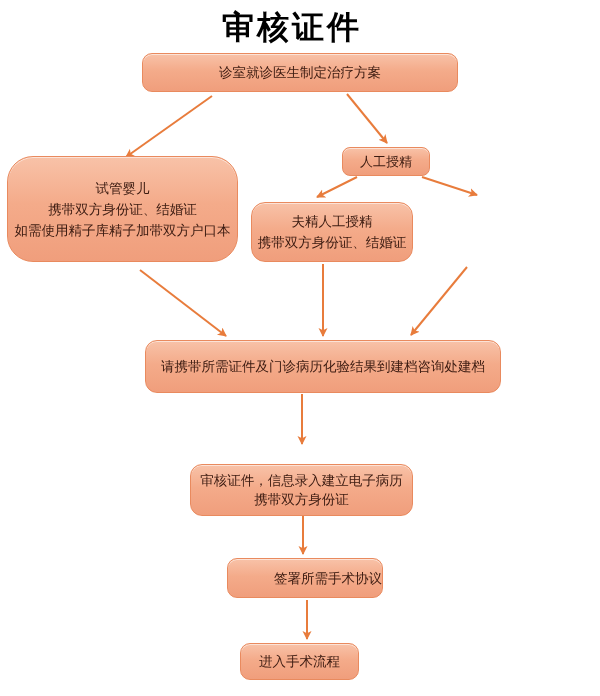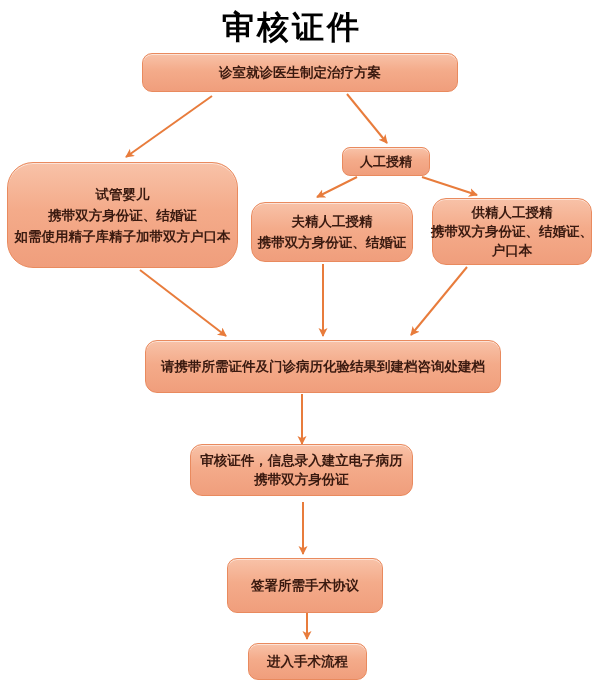--- a/index.html
+++ b/index.html
@@ -18,34 +18,34 @@
     position:absolute;left:0;top:6px;width:584px;text-align:center;
     font-family:"Liberation Serif",serif;
     font-size:32px;font-weight:bold;letter-spacing:3px;color:var(--title-color);
     white-space:nowrap;
   }
   .node{
     position:absolute;box-sizing:border-box;
     display:flex;flex-direction:column;align-items:center;justify-content:center;
     background:linear-gradient(180deg,var(--box-fill-top) 0%,var(--box-fill-mid) 45%,var(--box-fill-bottom) 100%);
     border:1.6px solid var(--box-border);
-    color:var(--text);font-weight:bold;font-size:13.5px;line-height:19px;
+    color:var(--text);font-weight:normal;font-size:13.5px;line-height:19px;
     text-align:center;white-space:nowrap;
     box-shadow:inset 0 1px 0 rgba(255,255,255,0.55);
   }
   .node .line{pointer-events:none;}
   #node-consult {left:142px;top:53px; width:316px;height:39px;border-radius:10px;}
-  #node-ivf     {left:7px;  top:162px;width:231px;height:106px;border-radius:26px;line-height:21px;}
+  #node-ivf     {left:7px;  top:156px;width:231px;height:106px;border-radius:26px;line-height:21px;}
   #node-ai      {left:342px;top:147px;width:88px; height:29px;border-radius:8px;font-size:13px;}
   #node-aih     {left:251px;top:202px;width:162px;height:60px;border-radius:14px;line-height:21px;}
   #node-aid     {left:432px;top:198px;width:160px;height:67px;border-radius:14px;padding:0 2px;}
   #node-archive {left:122px;top:340px;width:356px;height:53px;border-radius:12px;margin-left:23px;}
-  #node-review  {left:190px;top:444px;width:223px;height:52px;border-radius:12px;}
-  #node-sign    {left:227px;top:558px;width:156px;height:55px;border-radius:10px;}
-  #node-surgery {left:248px;top:643px;width:119px;height:37px;border-radius:10px;}
+  #node-review  {left:190px;top:464px;width:223px;height:52px;border-radius:12px;}
+  #node-sign    {left:227px;top:558px;width:156px;height:40px;border-radius:10px;align-items:flex-end;}
+  #node-surgery {left:240px;top:643px;width:119px;height:37px;border-radius:10px;}
   svg.arrows{position:absolute;left:0;top:0;width:600px;height:696px;pointer-events:none;}
   svg.arrows line{stroke:var(--arrow);stroke-width:2;}
   svg.arrows .ah{fill:var(--arrow);}
 </style>
 </head>
 <body>
 
 <div class="canvas">
 
   <div class="flow-title">审核证件</div>
@@ -100,25 +100,20 @@
 
   <div class="node" id="node-ai">
     <div class="line">人工授精</div>
   </div>
 
   <div class="node" id="node-aih">
     <div class="line">夫精人工授精</div>
     <div class="line">携带双方身份证、结婚证</div>
   </div>
 
-  <div class="node" id="node-aid">
-    <div class="line">供精人工授精</div>
-    <div class="line">携带双方身份证、结婚证、</div>
-    <div class="line">户口本</div>
-  </div>
 
   <div class="node" id="node-archive">
     <div class="line">请携带所需证件及门诊病历化验结果到建档咨询处建档</div>
   </div>
 
   <div class="node" id="node-review">
     <div class="line">审核证件，信息录入建立电子病历</div>
     <div class="line">携带双方身份证</div>
   </div>
 

